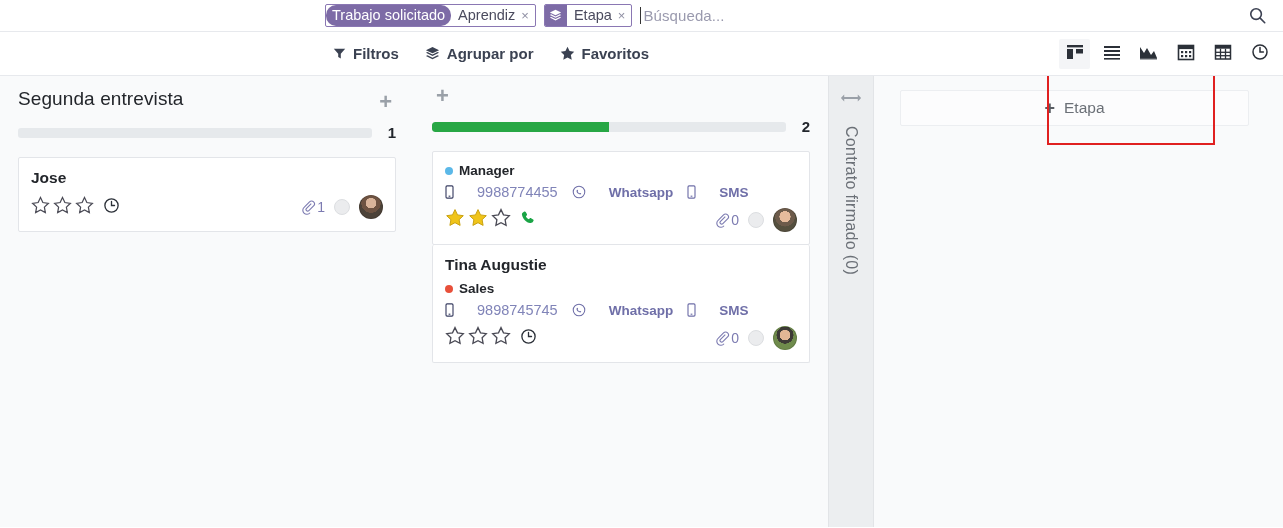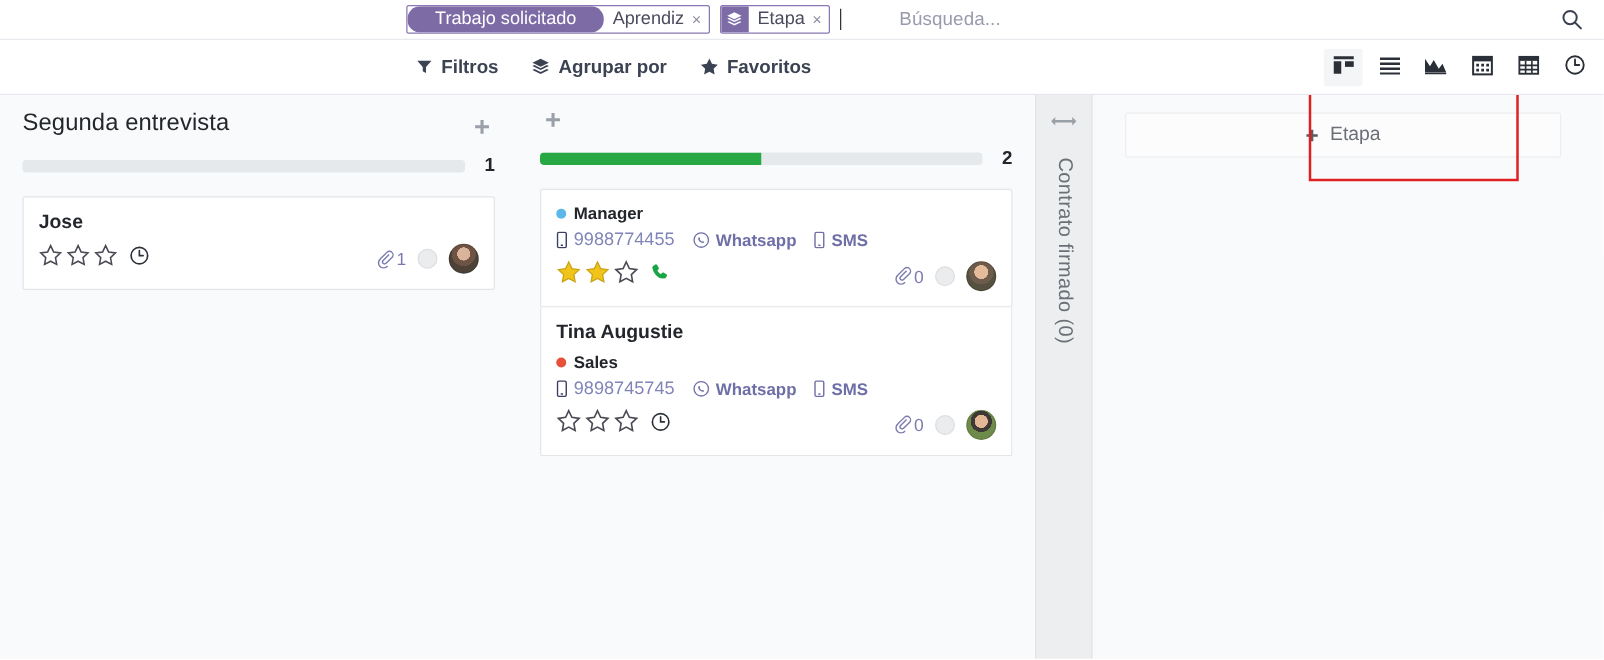--- a/index.html
+++ b/index.html
@@ -36,21 +36,21 @@
     border-radius: 2px;
     overflow: hidden;
     margin-right: 8px;
     background: #fff;
   }
   .facet-label {
     background: #7d6ba6;
     color: #ffffff;
     font-size: 14.5px;
     line-height: 21px;
-    padding: 0 22px;
+    padding: 0 6px;
     white-space: nowrap;
     font-family: "Liberation Sans", sans-serif;
     border-radius: 10px;
   }
   .facet-icon-box {
     background: #7d6ba6;
     color: #ffffff;
     display: flex;
     align-items: center;
     justify-content: center;
@@ -69,21 +69,20 @@
     line-height: 21px;
     padding: 0 6px 0 2px;
     cursor: pointer;
   }
   .search-input-wrap {
     display: flex;
     align-items: center;
     flex: 1;
     height: 23px;
     position: relative;
-    gap: 44px;
   }
   .caret {
     width: 1px;
     height: 17px;
     background: #333;
     margin-right: 2px;
   }
   .search-placeholder {
     color: #9a9aae;
     font-size: 15px;
@@ -227,21 +226,21 @@
   .card-contact {
     display: flex;
     align-items: center;
     gap: 14px;
     margin-bottom: 4px;
     font-size: 13.5px;
   }
   .contact-link {
     display: flex;
     align-items: center;
-    gap: 5px;
+    gap: 23px;
     color: #7c7bb1;
     cursor: pointer;
   }
   .contact-link.phone { color: #8084b8; font-size: 14.5px; }
   .contact-link.bold { font-weight: bold; color: #6f6fa8; }
   .card-footer {
     display: flex;
     align-items: center;
     margin-top: 8px;
   }

